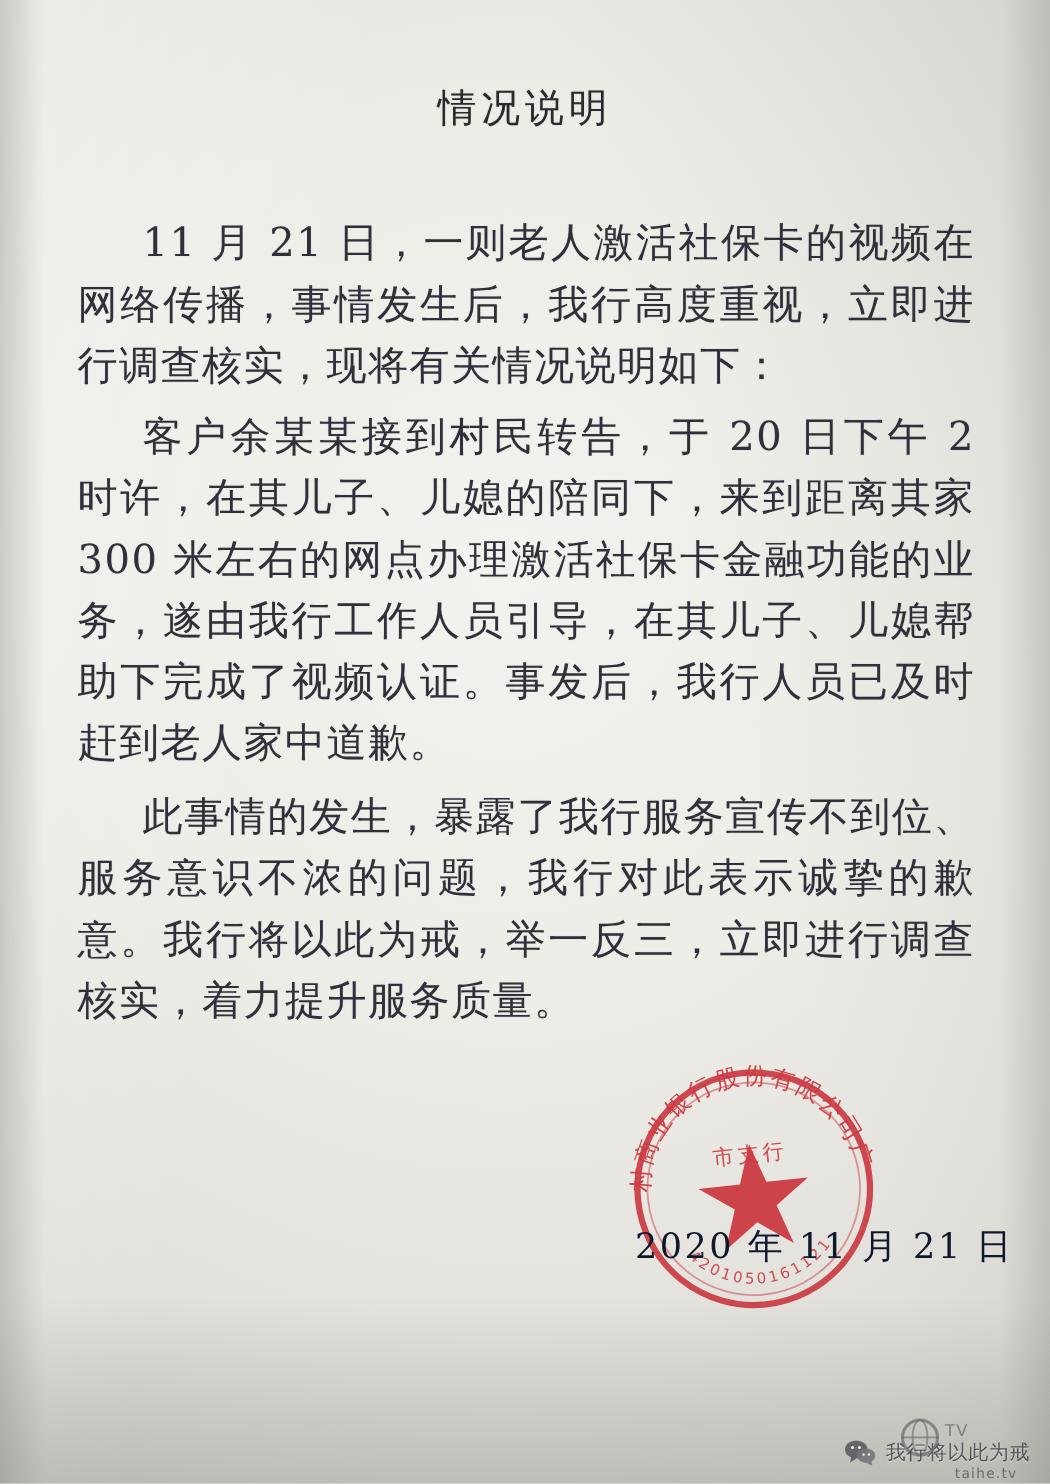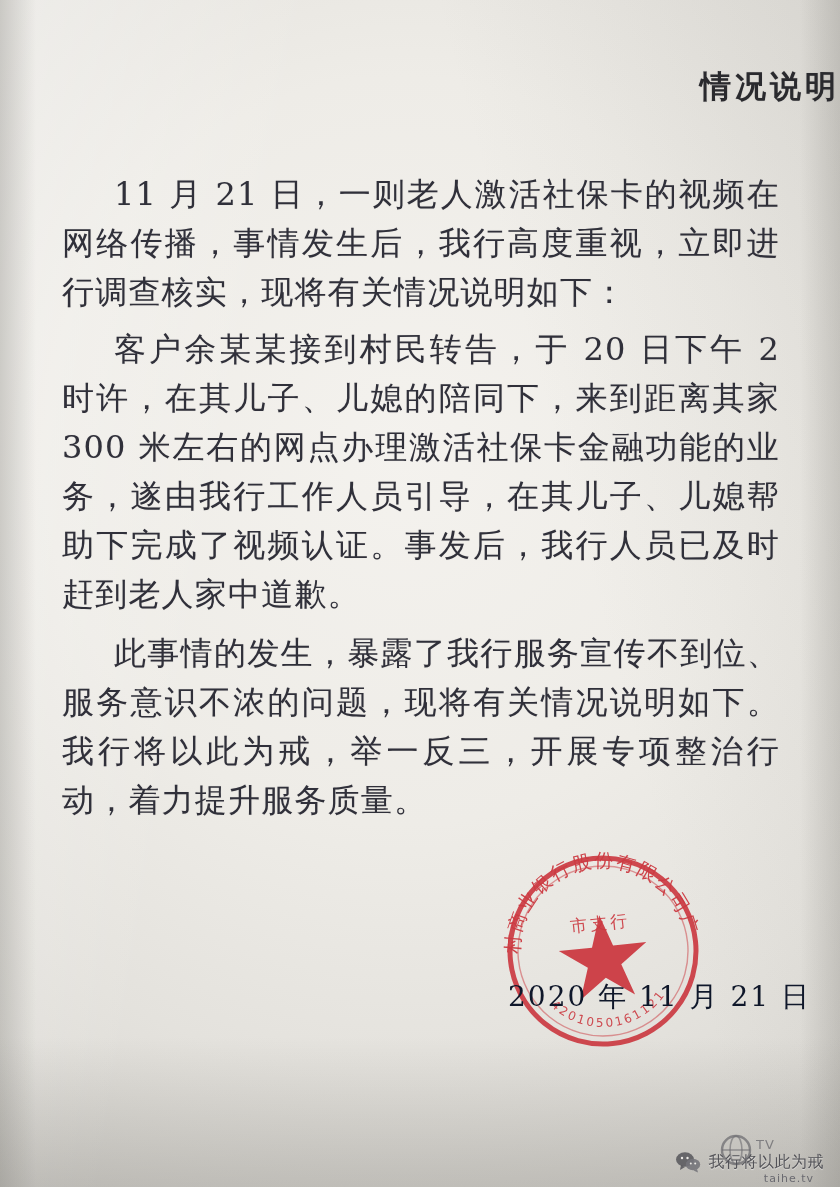--- a/index.html
+++ b/index.html
@@ -55,26 +55,26 @@
     position: absolute;
     inset: 0;
     padding: 0;
   }
 
   .doc-title {
     position: absolute;
     top: 66px;
     left: 0;
     width: 840px;
-    text-align: right;
+    text-align: center;
     font-size: 31px;
     letter-spacing: 4px;
     color: #2a2a2e;
     font-family: "DejaVu Serif", serif;
-    font-weight: 700;
+    font-weight: 400;
     text-shadow: 0 0 1px rgba(60,60,65,0.25);
   }
 
   .body-block {
     position: absolute;
     top: 170px;
     left: 62px;
     width: 718px;
   }
   .para {
@@ -164,21 +164,21 @@
   <div id="shadow-right"></div>
   <div id="shadow-bottom"></div>
 
   <div id="doc">
 
     <div class="doc-title">情况说明</div>
 
     <div class="body-block">
       <p class="para p1">11 月 21 日，一则老人激活社保卡的视频在网络传播，事情发生后，我行高度重视，立即进行调查核实，现将有关情况说明如下：</p>
       <p class="para p2">客户余某某接到村民转告，于 20 日下午 2 时许，在其儿子、儿媳的陪同下，来到距离其家 300 米左右的网点办理激活社保卡金融功能的业务，遂由我行工作人员引导，在其儿子、儿媳帮助下完成了视频认证。事发后，我行人员已及时赶到老人家中道歉。</p>
-      <p class="para p3">此事情的发生，暴露了我行服务宣传不到位、服务意识不浓的问题，现将有关情况说明如下。我行将以此为戒，举一反三，开展专项整治行动，着力提升服务质量。</p>
+      <p class="para p3">此事情的发生，暴露了我行服务宣传不到位、服务意识不浓的问题，我行对此表示诚挚的歉意。我行将以此为戒，举一反三，立即进行调查核实，着力提升服务质量。</p>
     </div>
 
     <div id="seal">
       <svg width="212" height="212" viewBox="0 0 212 212" xmlns="http://www.w3.org/2000/svg">
         <defs>
           <path id="ringTop" d="M 22,106 A 84,84 0 0 1 190,106"></path>
           <path id="ringBottom" d="M 30,106 A 76,76 0 0 0 182,106"></path>
         </defs>
         <circle cx="106" cy="106" r="93" fill="none" stroke="#c8232c" stroke-width="5" opacity="0.92"></circle>
         <circle cx="106" cy="106" r="85" fill="none" stroke="#c8232c" stroke-width="1.4" opacity="0.5"></circle>

